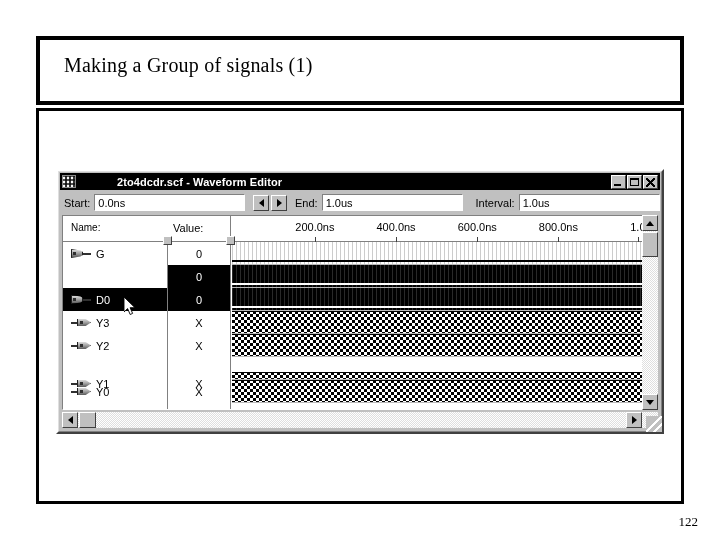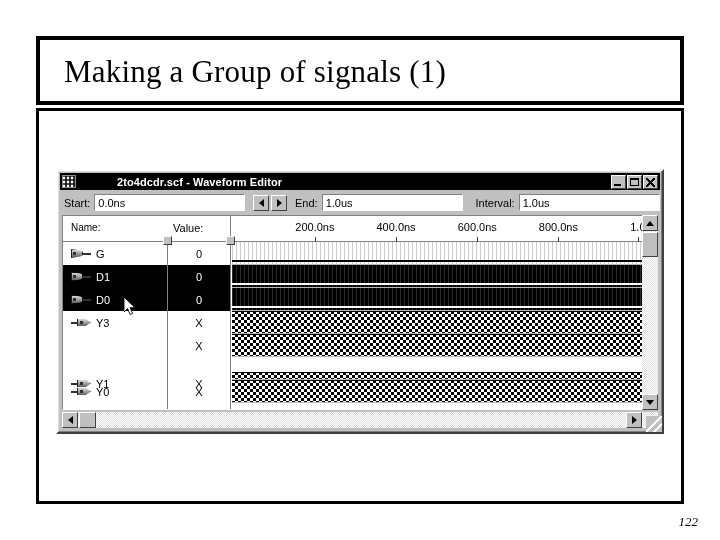--- a/index.html
+++ b/index.html
@@ -13,30 +13,30 @@
   }
 
   
   .slide-title-box{
     position:absolute; left:36px; top:36px; width:648px; height:69px;
     border:4px solid #000; background:#fff;
   }
   .slide-title{
     position:absolute; left:24px; top:14px;
     font-family:"Liberation Serif", serif;
-    font-size:31px; color:#000; letter-spacing:.2px; white-space:nowrap;
+    font-size:20px; color:#000; letter-spacing:.2px; white-space:nowrap;
   }
   .slide-body-box{
     position:absolute; left:36px; top:108px; width:648px; height:396px;
     border:3px solid #000; background:#fff;
   }
   .page-number{
     position:absolute; right:22px; bottom:10px;
     font-family:"Liberation Serif", serif;
-    font-size:13px; color:#000;font-style:italic;
+    font-size:13px; color:#000;
   }
 
   
   .win{
     position:absolute; left:56px; top:169px; width:608px; height:265px;
     background:#c0c0c0;
     border-top:2px solid #ffffff; border-left:2px solid #ffffff;
     border-right:2px solid #404040; border-bottom:2px solid #404040;
     font-size:11px; color:#000;
   }
@@ -350,28 +350,20 @@
           <div class="valcell">0</div>
           <div class="wavecell">
             <div class="wave wave-low">
               <span class="wave-grid"></span>
               <span class="line"></span>
             </div>
           </div>
         </div>
         <div class="row-sep" style="top: 22px;"></div>
         <div class="row sel" style="top: 23px;">
-          <div class="namecell">
-            <span class="pin pin-in">
-              <span class="lead"></span>
-              <span class="body"></span>
-              <span class="dot"></span>
-            </span>
-            <span class="sig-label">D1</span>
-          </div>
           <div class="valcell">0</div>
           <div class="wavecell">
             <div class="wave wave-sel">
               <span class="wave-grid"></span>
               <span class="line"></span>
             </div>
           </div>
         </div>
         <div class="row-sep" style="top: 45px;"></div>
         <div class="row sel" style="top: 46px;">
@@ -404,20 +396,28 @@
           <div class="valcell">X</div>
           <div class="wavecell">
             <div class="wave wave-x">
               <span class="edge-top"></span>
               <span class="edge-bot"></span>
             </div>
           </div>
         </div>
         <div class="row-sep" style="top: 91px;"></div>
         <div class="row" style="top: 92px;">
+          <div class="namecell">
+            <span class="pin pin-out">
+              <span class="lead"></span>
+              <span class="body"></span>
+              <span class="dot"></span>
+            </span>
+            <span class="sig-label">Y2</span>
+          </div>
           <div class="valcell">X</div>
           <div class="wavecell">
             <div class="wave wave-x">
               <span class="edge-top"></span>
               <span class="edge-bot"></span>
             </div>
           </div>
         </div>
         <div class="row-sep" style="top: 114px;"></div>
         <div class="row" style="top: 130px; padding-left: 36px;">

